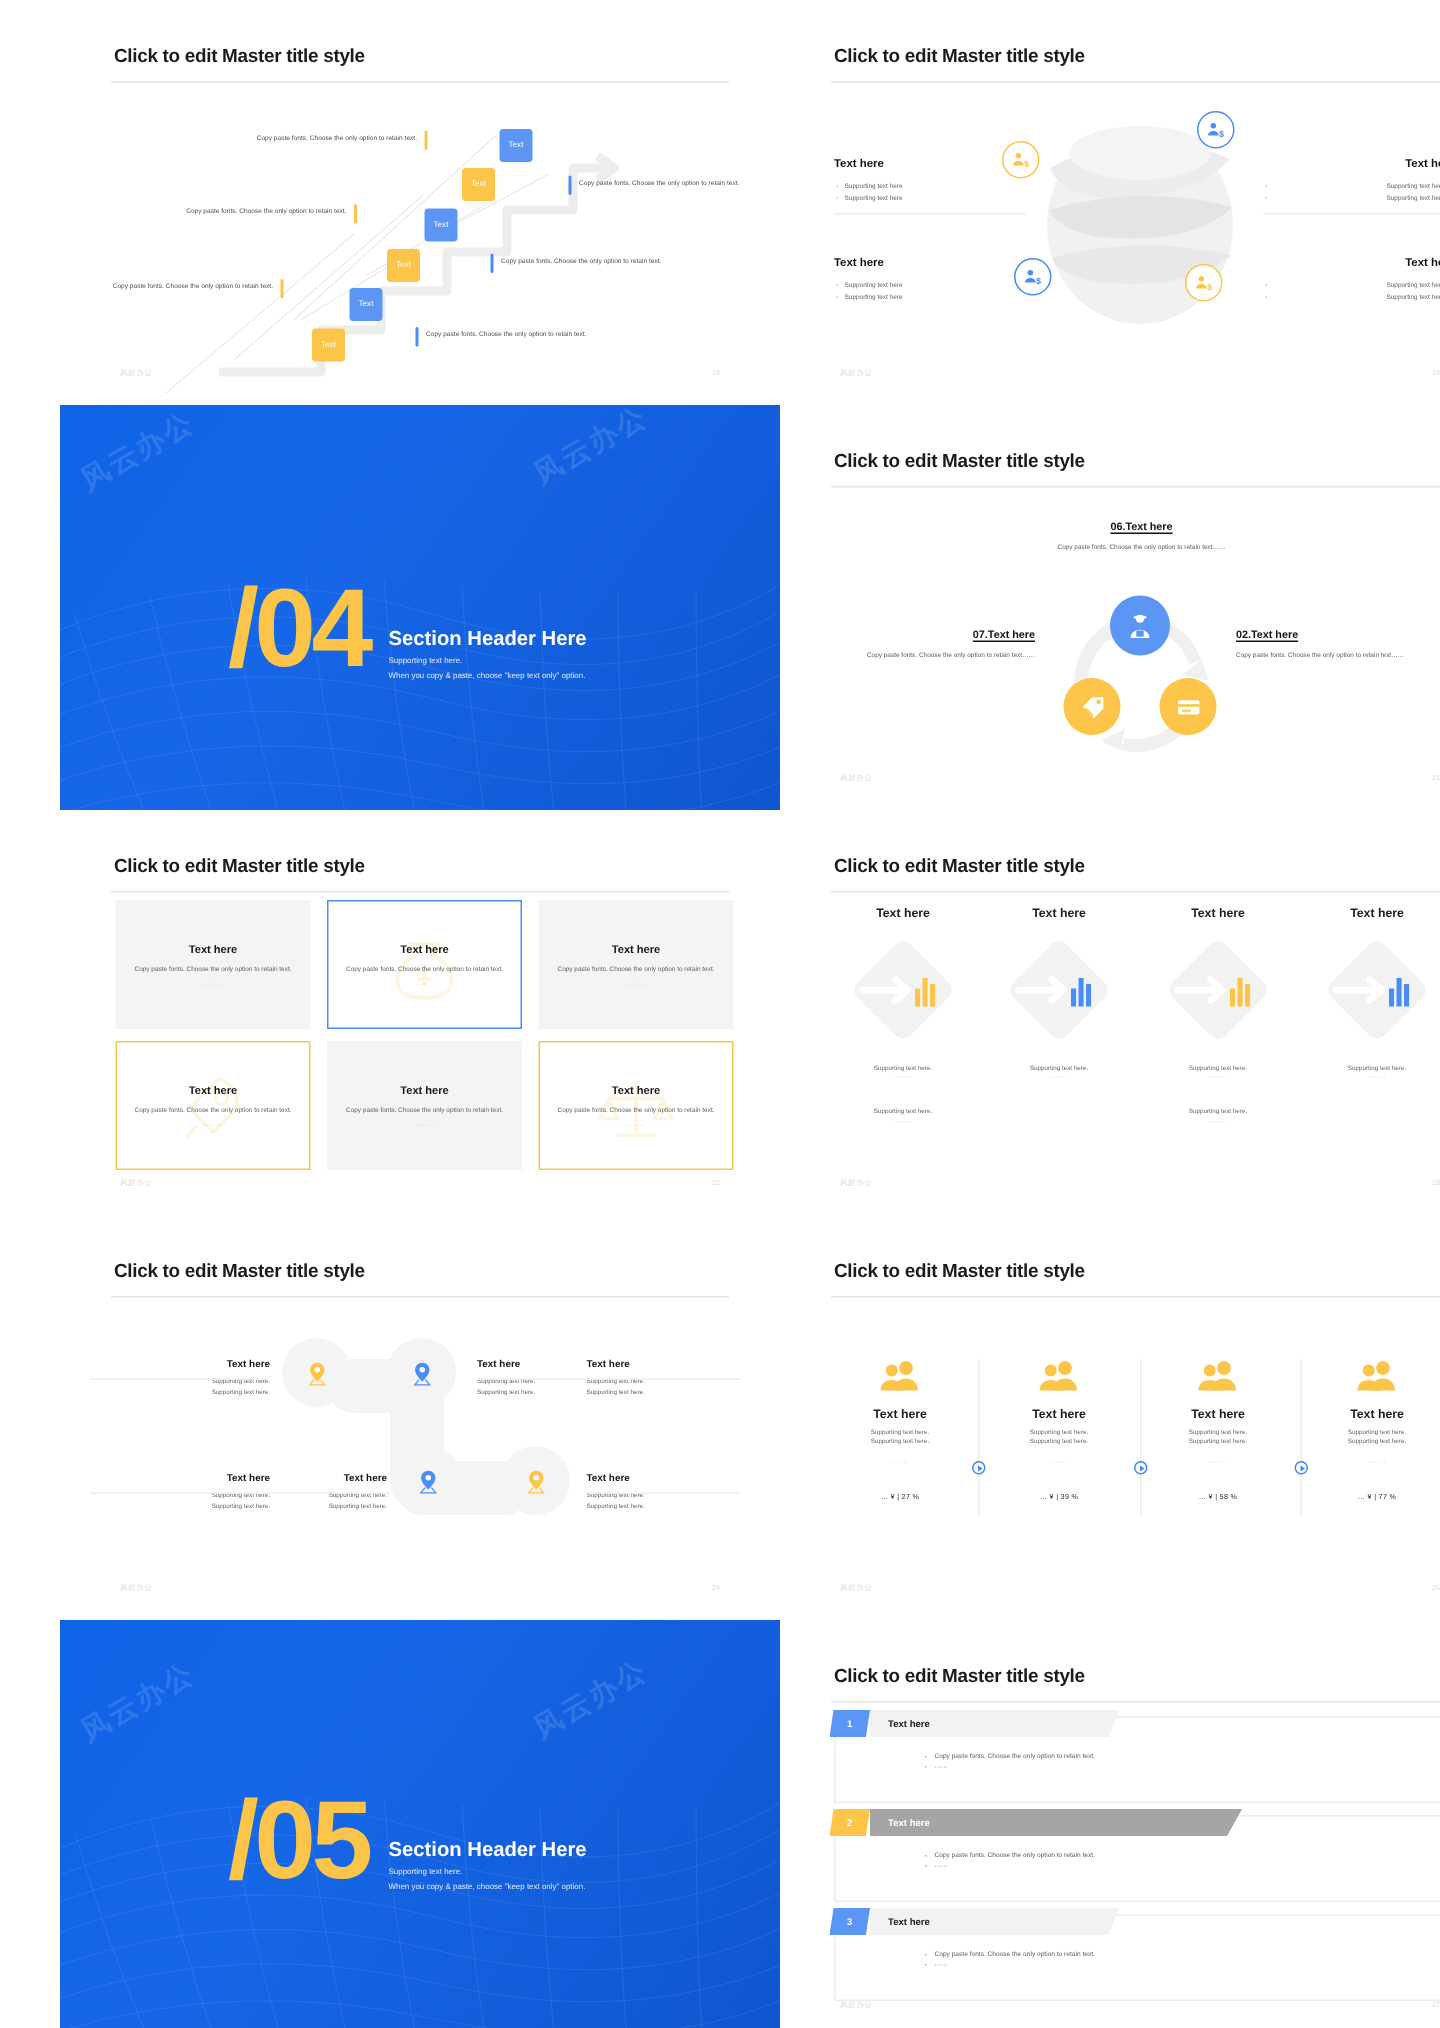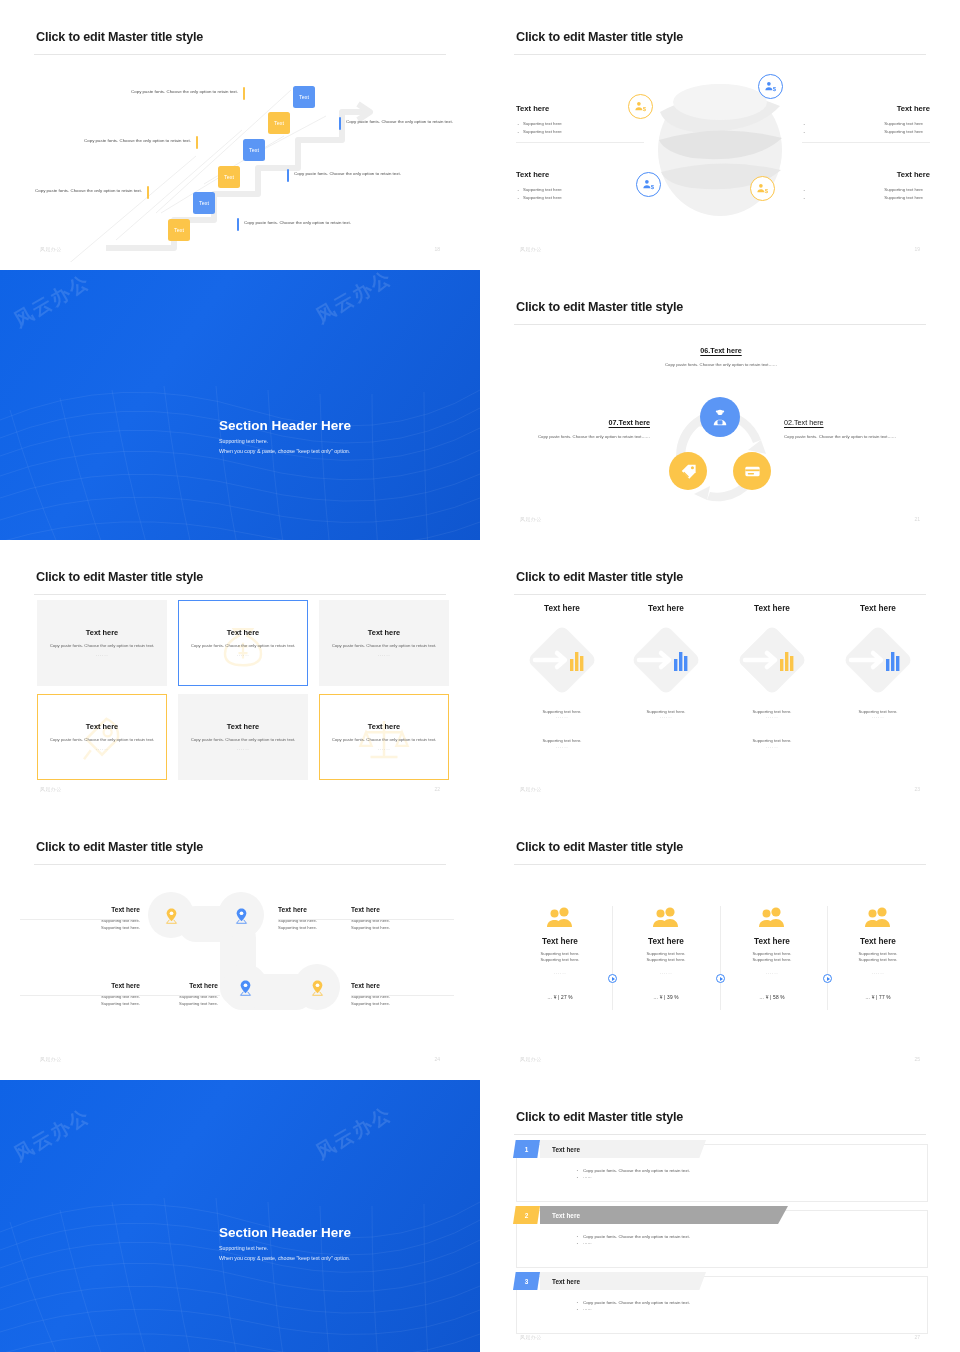--- a/index.html
+++ b/index.html
@@ -13,20 +13,21 @@
     display: grid;
     grid-template-columns: 480px 480px;
     grid-template-rows: 270px 270px 270px 270px 272px;
     width: 960px; height: 1352px;
   }
   .slide {
     position: relative;
     width: 480px;
     overflow: hidden;
     background: #ffffff;
+    margin-left: 40px;
   }
   
   .canvas {
     position: absolute;
     left: 6px; top: 8px;
     width: 468px; height: 254px;
     background: #fff;
     overflow: hidden;
   }
   .slide-title {
@@ -349,20 +350,21 @@
           <path d="M216,36 Q222,120 238,200"></path>
           <path d="M268,40 Q272,122 284,200"></path>
           <path d="M320,44 Q322,124 330,200"></path>
           <path d="M372,44 Q372,124 378,200"></path>
           <path d="M424,42 Q424,124 428,200"></path>
         </g>
       </svg>
       <div class="wm" style="left:10px; top:18px;">风云办公</div>
       <div class="wm" style="left:312px; top:14px;">风云办公</div>
 
+      <div class="big-num" style="left:112px; top:112px;">/04</div>
       <div class="sec-title" style="left:219px; top:148px;">Section Header Here</div>
       <div class="sec-sub" style="left:219px; top:167px;">Supporting text here.</div>
       <div class="sec-sub" style="left:219px; top:177px;">When you copy &amp; paste, choose "keep text only" option.</div>
     </div>
   </div>
 
   <div class="slide">
     <div class="canvas">
       <div class="slide-title">Click to edit Master title style</div>
       <div class="title-rule"></div>
@@ -400,21 +402,21 @@
           <path d="M6 13 L12 19" stroke="#fcc549" stroke-width="1.5"></path>
         </svg>
       </div>
 
       <div style="position:absolute; left:174px; top:68px; width:122px; text-align:center;">
         <div style="font-size:7.2px; font-weight:bold; color:#141414; text-decoration:underline; text-underline-offset:2px;">06.Text here</div>
         <div style="font-size:4.3px; color:#5c5c5c; line-height:1.65; margin-top:6px;">Copy paste fonts. Choose the only option to retain text……</div>
       </div>
 
       <div style="position:absolute; left:298px; top:140px; width:128px;">
-        <div style="font-size:7.2px; font-weight:normal; color:#141414; text-decoration:underline; text-underline-offset:2px;">02.Text here</div>
+        <div style="font-size:7.2px; font-weight:bold; color:#141414; text-decoration:underline; text-underline-offset:2px;">02.Text here</div>
         <div style="font-size:4.3px; color:#5c5c5c; line-height:1.65; margin-top:6px;">Copy paste fonts. Choose the only option to retain text……</div>
       </div>
 
       <div style="position:absolute; left:36px; top:140px; width:128px; text-align:right;">
         <div style="font-size:7.2px; font-weight:bold; color:#141414; text-decoration:underline; text-underline-offset:2px;">07.Text here</div>
         <div style="font-size:4.3px; color:#5c5c5c; line-height:1.65; margin-top:6px;">Copy paste fonts. Choose the only option to retain text……</div>
       </div>
 
       <div class="footer-mark">风起办公</div>
       <div class="page-num">21</div>
@@ -742,20 +744,21 @@
           <path d="M216,36 Q222,120 238,200"></path>
           <path d="M268,40 Q272,122 284,200"></path>
           <path d="M320,44 Q322,124 330,200"></path>
           <path d="M372,44 Q372,124 378,200"></path>
           <path d="M424,42 Q424,124 428,200"></path>
         </g>
       </svg>
       <div class="wm" style="left:10px; top:42px;">风云办公</div>
       <div class="wm" style="left:312px; top:40px;">风云办公</div>
 
+      <div class="big-num" style="left:112px; top:110px;">/05</div>
       <div class="sec-title" style="left:219px; top:145px;">Section Header Here</div>
       <div class="sec-sub" style="left:219px; top:164px;">Supporting text here.</div>
       <div class="sec-sub" style="left:219px; top:174px;">When you copy &amp; paste, choose "keep text only" option.</div>
     </div>
   </div>
 
   <div class="slide">
     <div class="canvas" style="height:256px;">
       <div class="slide-title">Click to edit Master title style</div>
       <div class="title-rule"></div>

